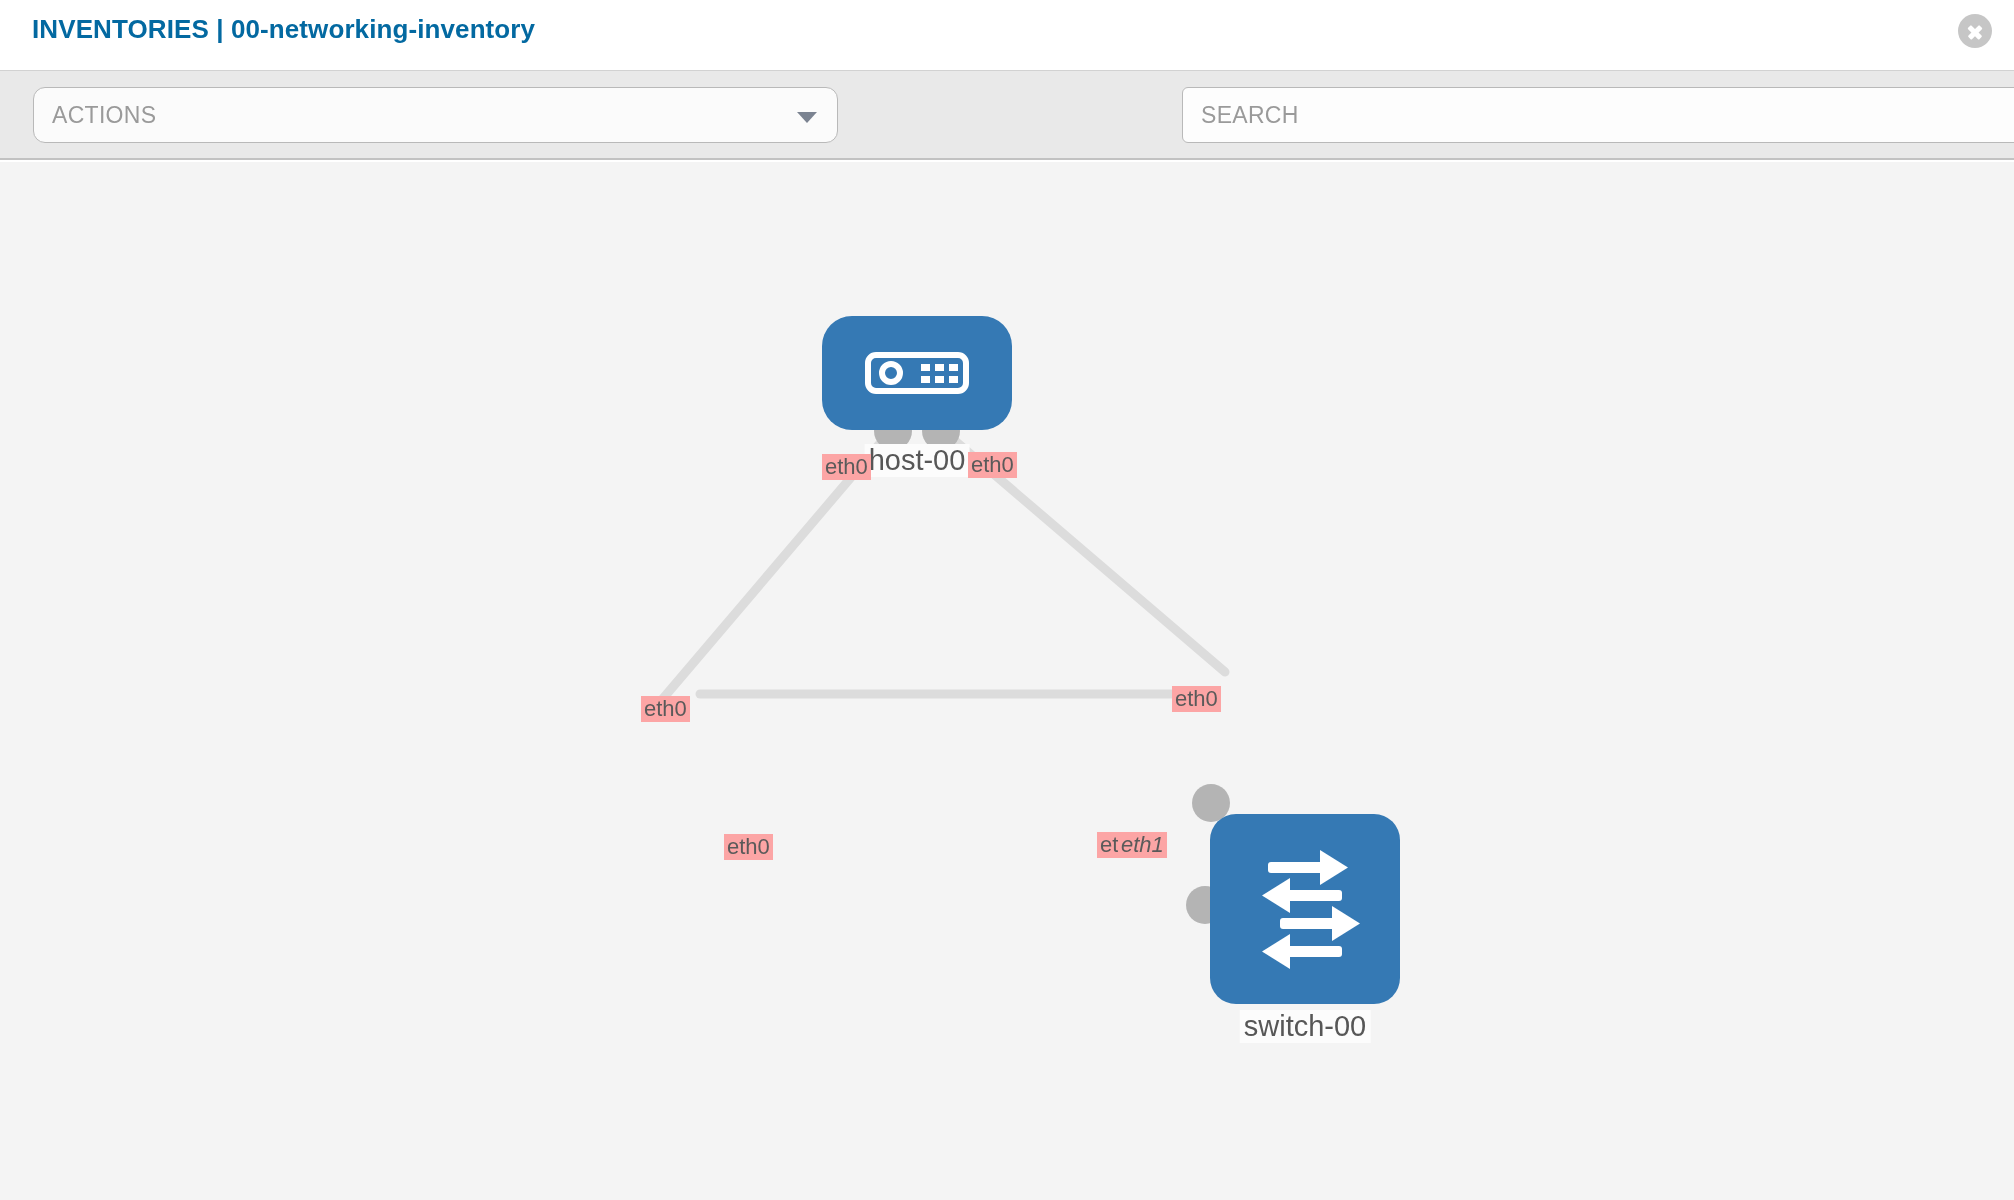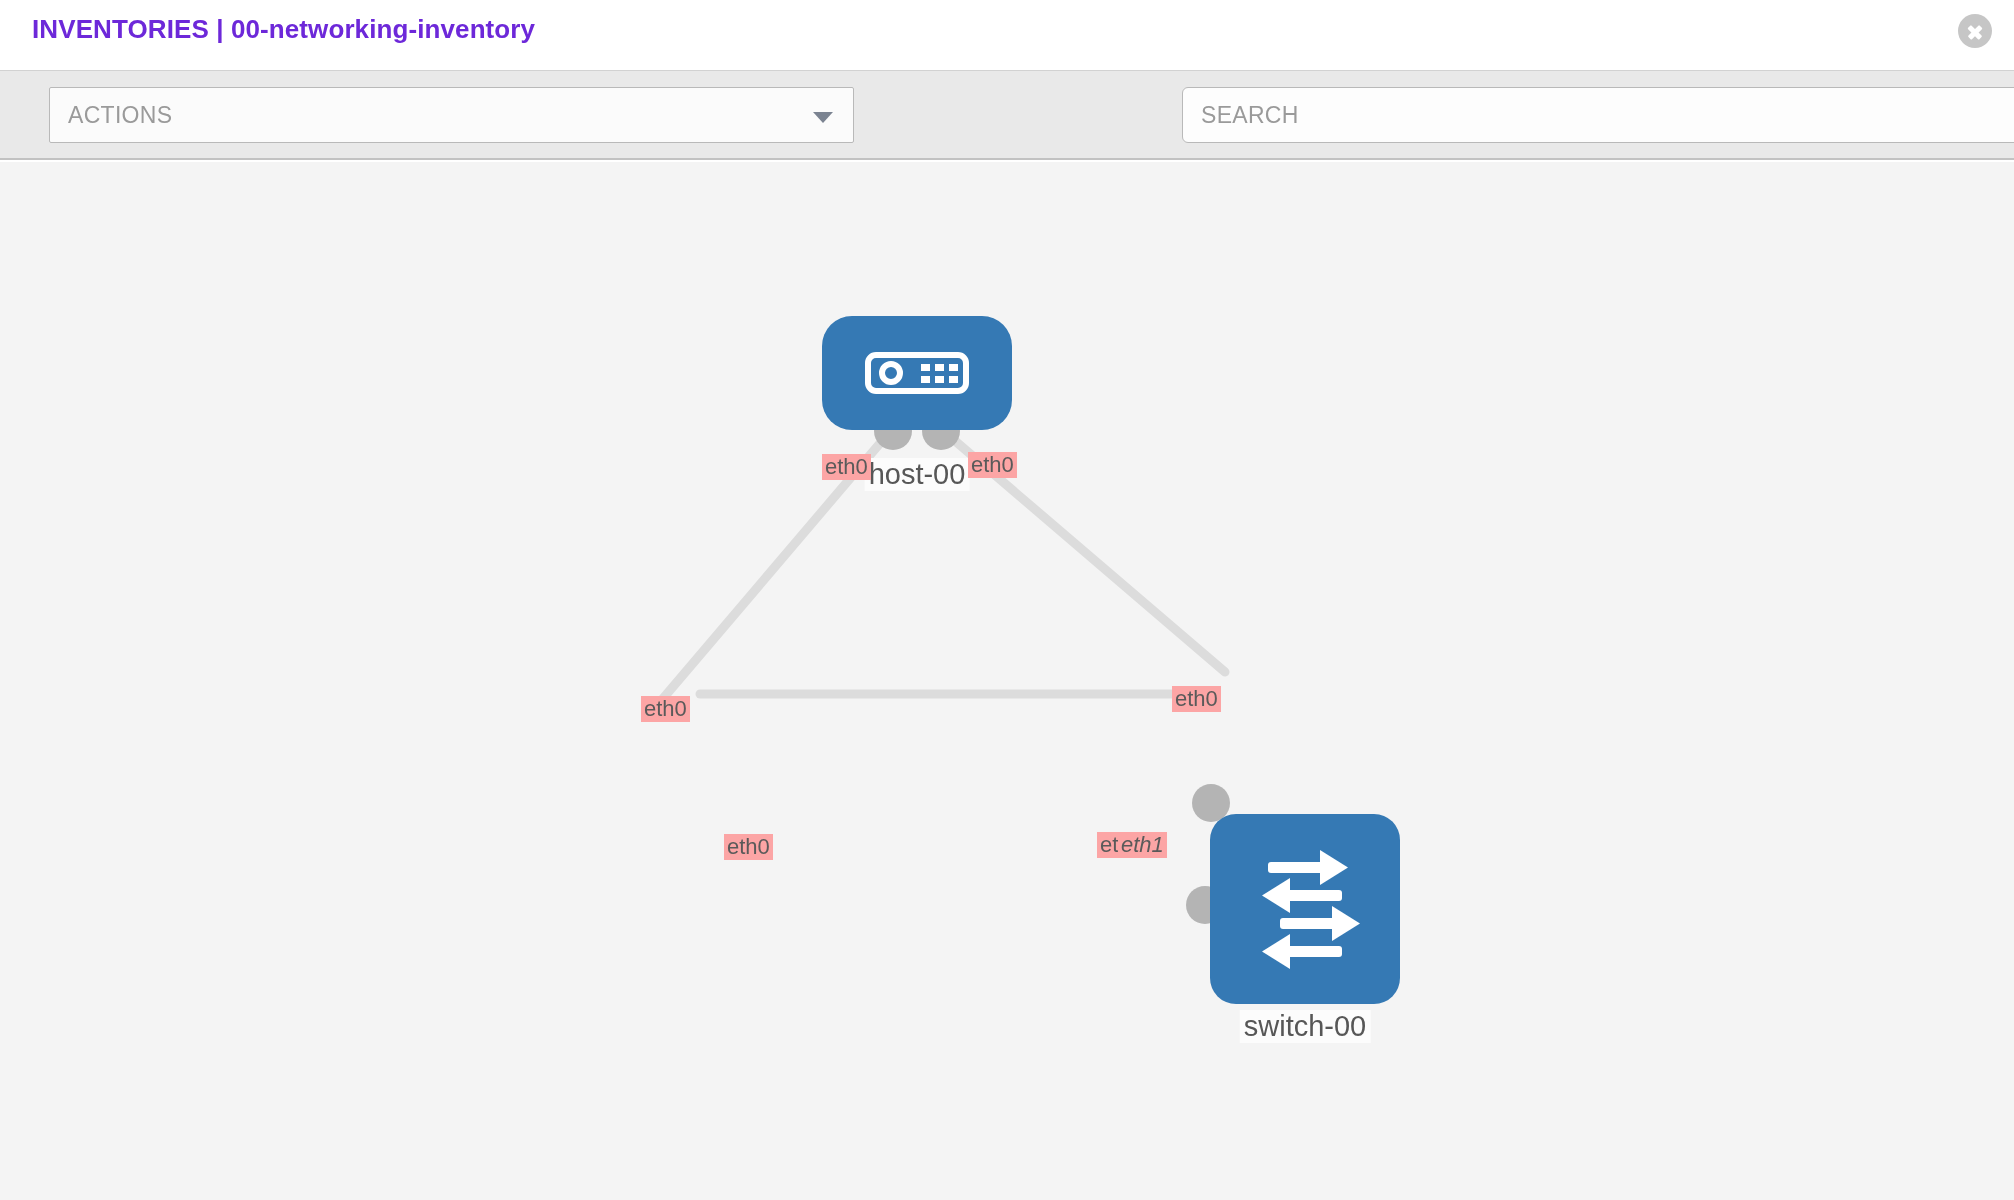--- a/index.html
+++ b/index.html
@@ -11,21 +11,21 @@
   }
   #app { position: relative; width: 2014px; height: 1200px; background: #ffffff; }
 
   
   .header {
     position: absolute; left: 0; top: 0; width: 2014px; height: 70px;
     background: #ffffff;
   }
   .page-title {
     position: absolute; left: 32px; top: 14px;
-    font-size: 26px; font-weight: bold; color: #6d28d9;
+    font-size: 26px; font-weight: bold; color: #0369a1;
     letter-spacing: .1px; white-space: nowrap;
   }
   .close-btn {
     position: absolute; right: 22px; top: 14px;
     width: 34px; height: 34px; border-radius: 50%;
     background: #c6c6c6; cursor: pointer;
   }
   .close-btn::before, .close-btn::after {
     content: ""; position: absolute; left: 9px; top: 15.5px;
     width: 16px; height: 4.5px; background: #fff; border-radius: 1px;
@@ -35,23 +35,22 @@
 
   
   .toolbar {
     position: absolute; left: 0; top: 70px; width: 2014px; height: 90px;
     background: #e9e9e9;
     border-top: 1px solid #d2d2d2;
     border-bottom: 2px solid #c2c2c2;
   }
   .actions-select {
     position: absolute; left: 33px; top: 16px; width: 805px; height: 56px;
-    background: #fbfbfb; border: 1px solid #b9b9b9; border-radius: 2px;
+    background: #fbfbfb; border: 1px solid #b9b9b9; border-radius: 12px;
     cursor: pointer;
-    margin-left: 16px;
   }
   .actions-select .sel-label {
     position: absolute; left: 18px; top: 14px;
     font-size: 23px; color: #9a9a9a; letter-spacing: .3px;
   }
   .caret {
     position: absolute; right: 20px; top: 24px;
     width: 0; height: 0;
     border-left: 10px solid transparent;
     border-right: 10px solid transparent;
@@ -89,21 +88,21 @@
   }
   .node-host   .node-shape { width: 190px; height: 114px; border-radius: 30px; }
   .node-router .node-shape { width: 190px; height: 190px; border-radius: 50%; }
   .node-switch .node-shape { width: 190px; height: 190px; border-radius: 26px; }
 
   .node-label {
     position: absolute; left: 50%; transform: translateX(-50%);
     white-space: nowrap; font-size: 29px; color: #575757;
     background: #fcfcfc; padding: 0 4px;
   }
-  .node-host   .node-label { top: 128px; margin-top: 14px; }
+  .node-host   .node-label { top: 128px; }
   .node-router .node-label { top: 196px; }
   .node-switch .node-label { top: 196px; }
 
   
   .nub {
     position: absolute; width: 38px; height: 38px; border-radius: 50%;
     background: #b4b4b4; cursor: pointer;
   }
 
   

